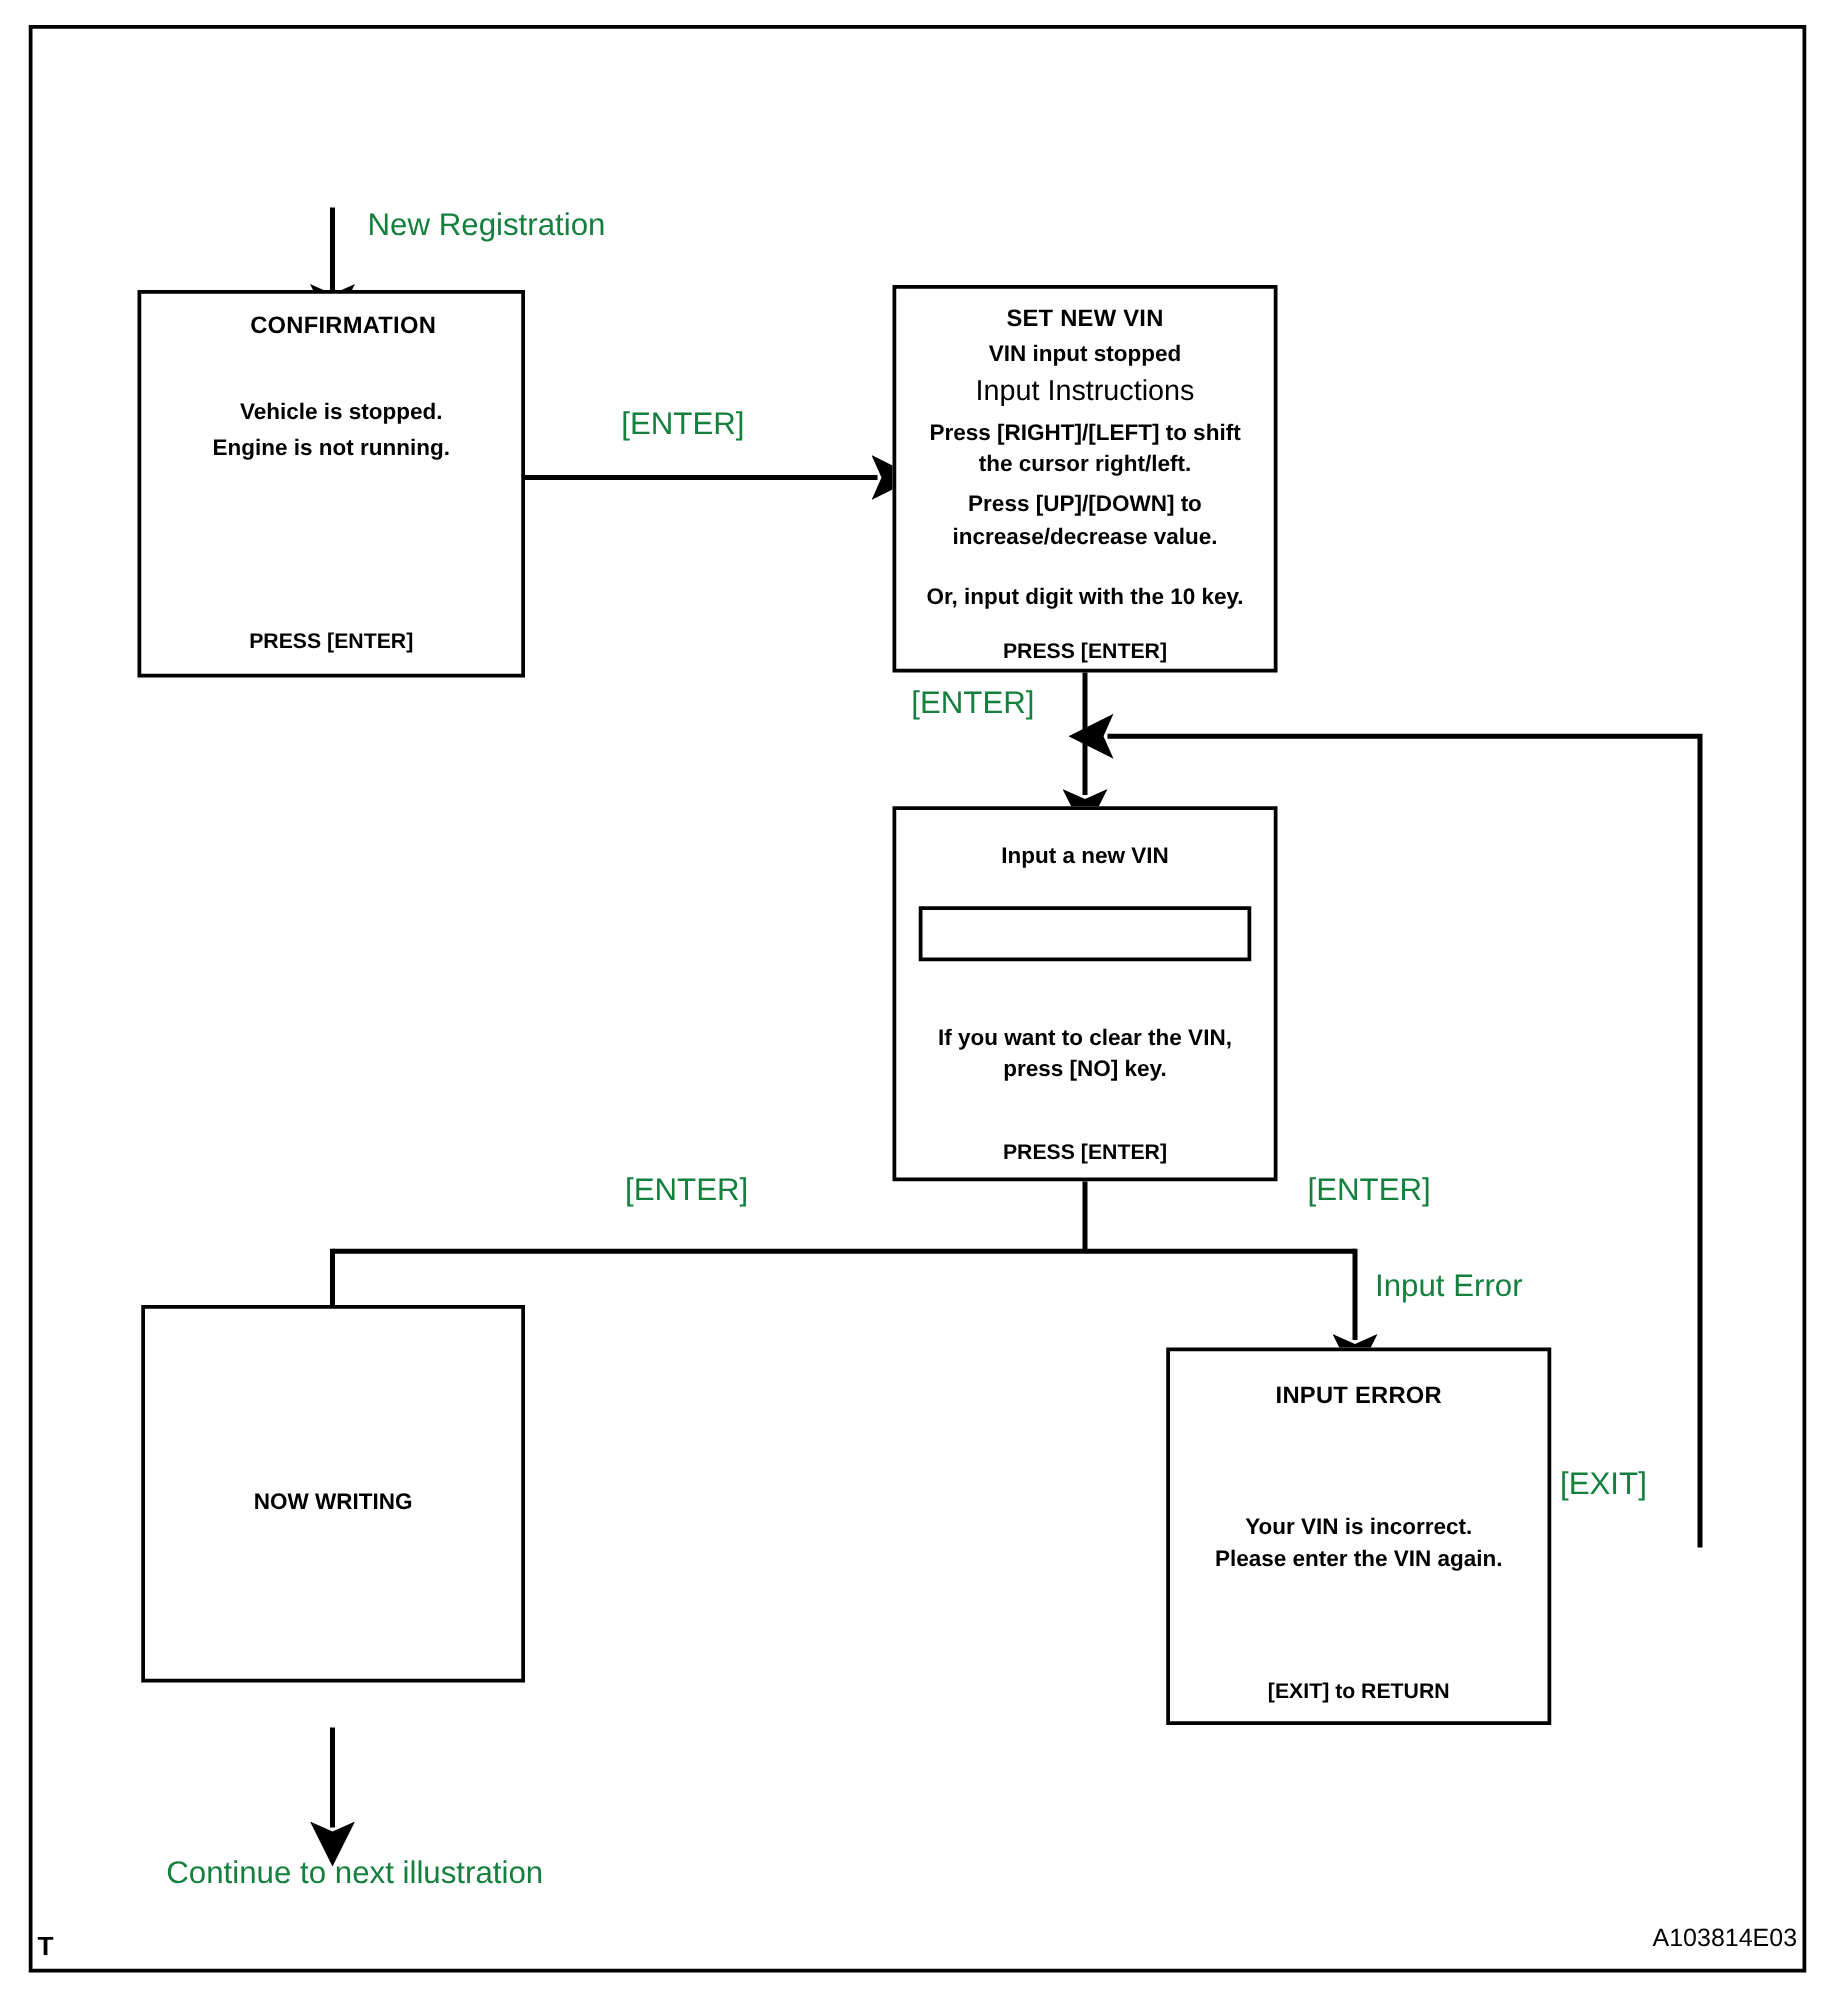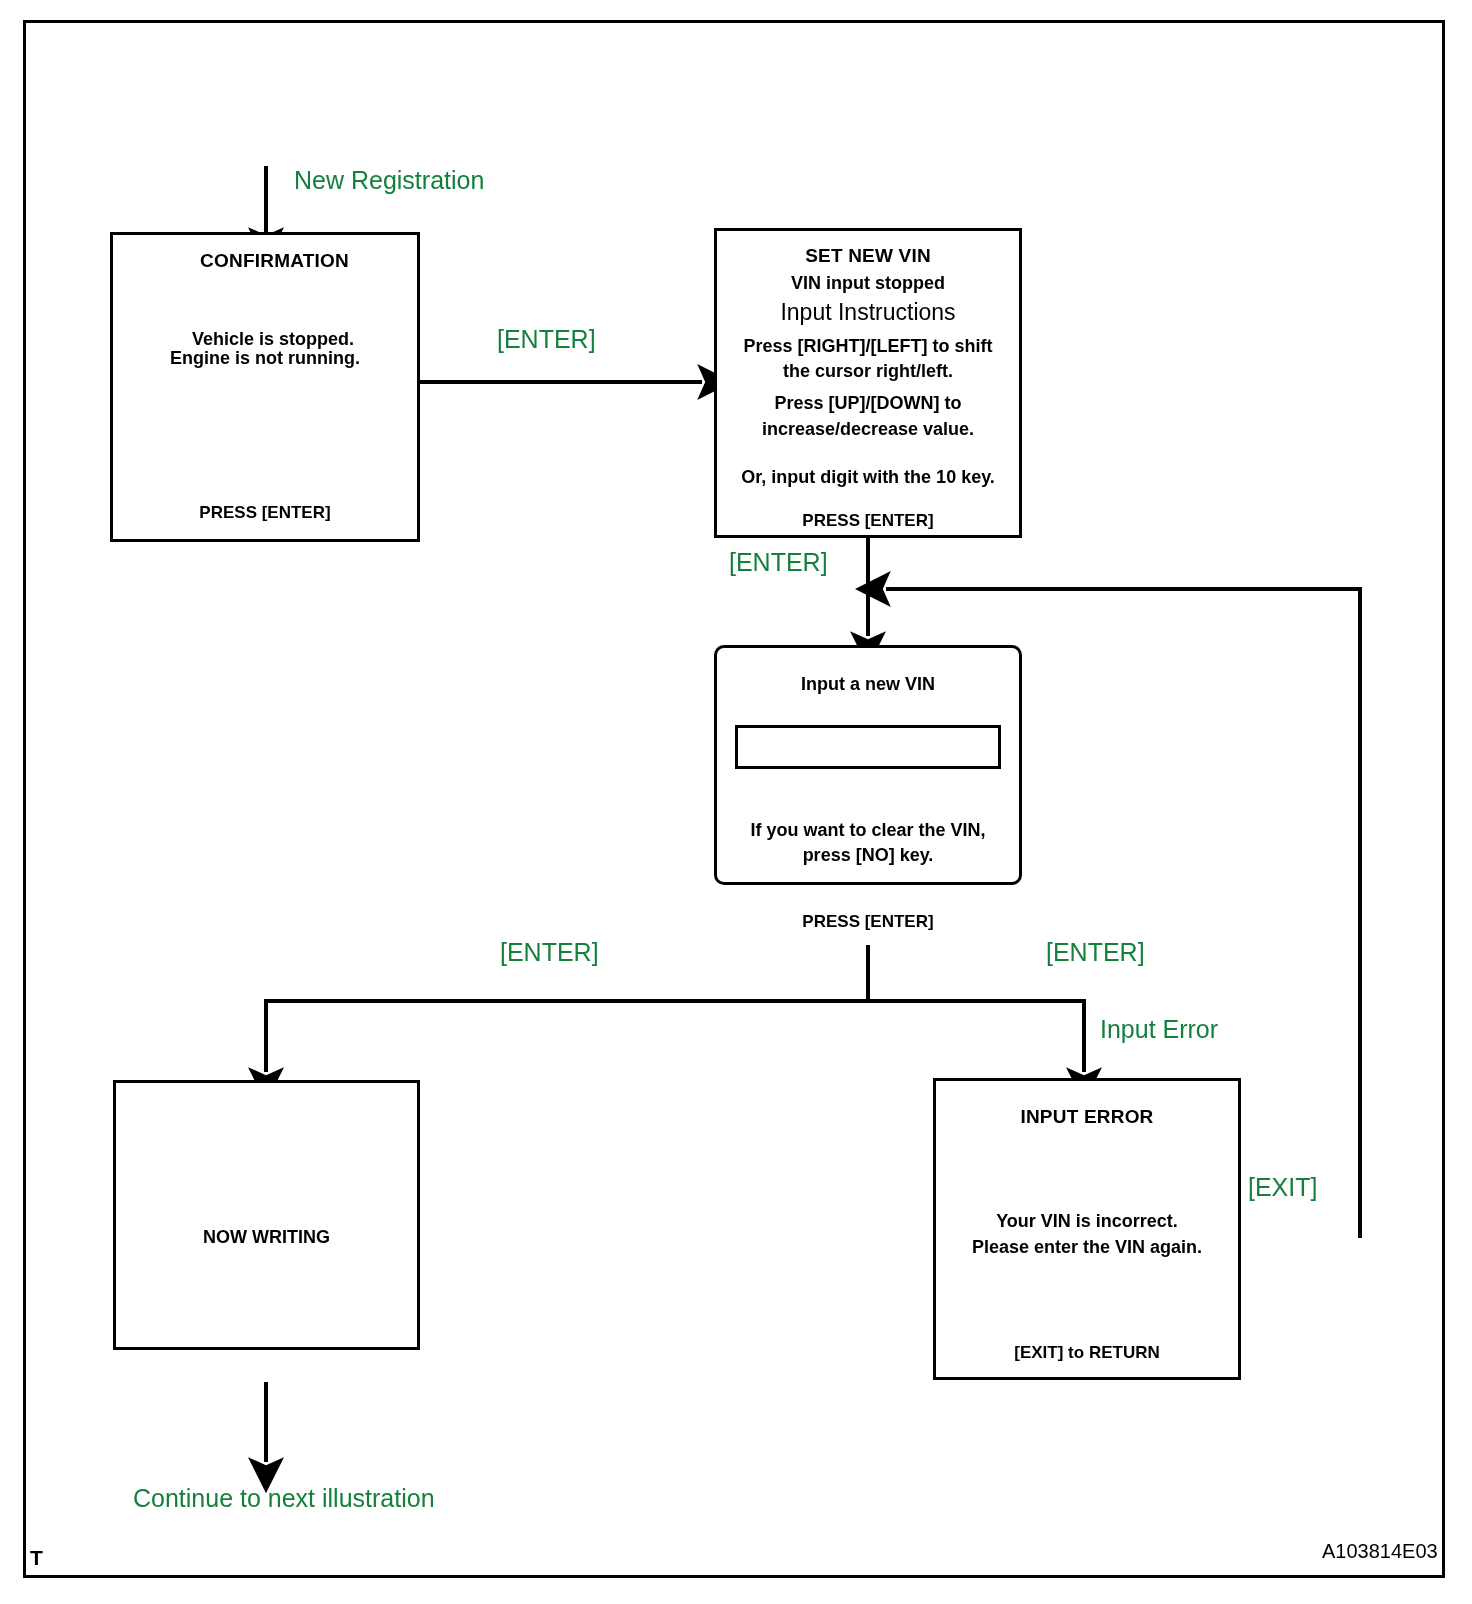--- a/index.html
+++ b/index.html
@@ -163,21 +163,21 @@
     <line x1="1084" y1="999" x2="1084" y2="1072" stroke="#000" stroke-width="4" marker-end="url(#arrowhead)"></line>
 
     <line x1="266" y1="1382" x2="266" y2="1462" stroke="#000" stroke-width="4" marker-end="url(#arrowhead)"></line>
   </svg>
 
   <div class="flow-label" style="left:294px; top:166px;">New Registration</div>
 
   <div class="screen-box" style="left:110px; top:232px; width:310px; height:310px;">
     <div class="screen-inner">
       <div class="scr-title" style="top:15px;padding-left:19px;">CONFIRMATION</div>
-      <div class="scr-body" style="top:92px;padding-left:16px;">Vehicle is stopped.</div>
+      <div class="scr-body" style="top:82px;padding-left:16px;">Vehicle is stopped.</div>
       <div class="scr-body" style="top:111px;">Engine is not running.</div>
       <div class="scr-footer" style="top:268px;">PRESS [ENTER]</div>
     </div>
   </div>
 
   <div class="flow-label" style="left:497px; top:325px;">[ENTER]</div>
 
   <div class="screen-box" style="left:714px; top:228px; width:308px; height:310px;">
     <div class="screen-inner">
       <div class="scr-title" style="top:14px;">SET NEW VIN</div>
@@ -187,39 +187,39 @@
       <div class="scr-body" style="top:128px;">the cursor right/left.</div>
       <div class="scr-body" style="top:160px;">Press [UP]/[DOWN]  to</div>
       <div class="scr-body" style="top:186px;">increase/decrease value.</div>
       <div class="scr-body" style="top:234px;">Or, input digit with the 10 key.</div>
       <div class="scr-footer" style="top:280px;">PRESS [ENTER]</div>
     </div>
   </div>
 
   <div class="flow-label" style="left:729px; top:548px;">[ENTER]</div>
 
-  <div class="screen-box" style="left:714px; top:645px; width:308px; height:240px;border-radius:10px;">
+  <div class="screen-box" style="left:714px; top:645px; width:308px; height:300px;">
     <div class="screen-inner">
       <div class="scr-center" style="top:26px;">Input a new VIN</div>
       <div class="vin-field" style="left:18px; top:77px; width:266px; height:44px;"></div>
       <div class="scr-body" style="top:170px;">If you want to clear the VIN,</div>
       <div class="scr-body" style="top:195px;">press [NO] key.</div>
       <div class="scr-footer" style="top:264px;">PRESS [ENTER]</div>
     </div>
   </div>
 
   <div class="flow-label" style="left:500px; top:938px;">[ENTER]</div>
 
   <div class="flow-label" style="left:1046px; top:938px;">[ENTER]</div>
 
   <div class="flow-label" style="left:1100px; top:1015px;">Input Error</div>
 
   <div class="flow-label" style="left:1248px; top:1173px;">[EXIT]</div>
 
-  <div class="screen-box" style="left:113px; top:1080px; width:307px; height:270px;">
+  <div class="screen-box" style="left:113px; top:1044px; width:307px; height:302px;">
     <div class="screen-inner">
       <div class="scr-center" style="top:144px;">NOW WRITING</div>
     </div>
   </div>
 
   <div class="screen-box" style="left:933px; top:1078px; width:308px; height:302px;">
     <div class="screen-inner">
       <div class="scr-title" style="top:25px;">INPUT  ERROR</div>
       <div class="scr-body" style="top:128px;">Your VIN is incorrect.</div>
       <div class="scr-body" style="top:154px;">Please enter the VIN again.</div>

